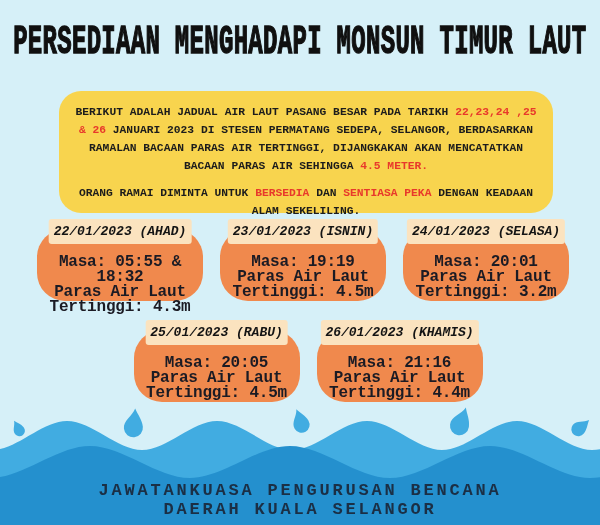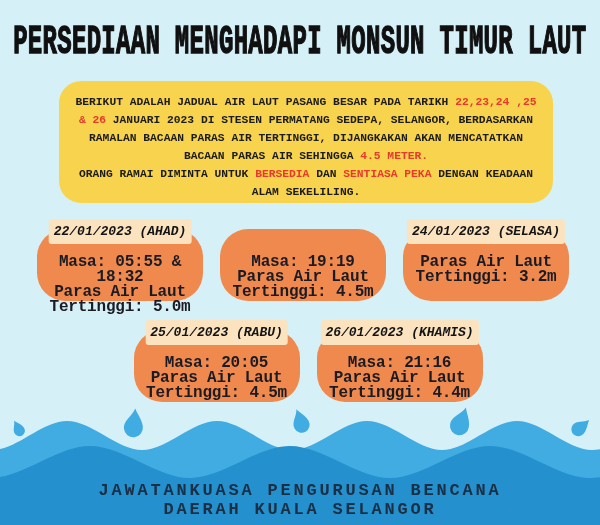--- a/index.html
+++ b/index.html
@@ -19,27 +19,27 @@
     display:flex; justify-content:center; align-items:center;
   }
   .title-inner{
     display:inline-block; white-space:nowrap;
     transform:scaleX(0.60); transform-origin:center;
     font-size:40px; font-weight:700; color:var(--title-text);
     -webkit-text-stroke:1.4px var(--title-text); letter-spacing:0.5px;
   }
   
   .notice{
-    position:absolute; top:81px; left:59px; width:494px; height:122px;
+    position:absolute; top:91px; left:59px; width:494px; height:122px;
     background:var(--notice-bg); border-radius:22px; box-sizing:border-box;
     padding:12px 10px 0 10px; text-align:center;
     font-size:11.3px; font-weight:700; line-height:18px; color:#1c1c1c;
   }
   .notice p{margin:0;}
-  .notice p + p{}
+  .notice p + p{margin-top:9px;}
   .red{color:var(--highlight-red);}
   
   .cards-row{
     position:absolute; left:0; right:0;
     display:flex; justify-content:center; gap:17px;
   }
   .row-1{top:229px; transform:translateX(3px);}
   .row-2{top:330px; transform:translateX(8px);}
   .card{
     position:relative; width:166px; height:72px; box-sizing:border-box;
@@ -80,28 +80,30 @@
 
   <div class="notice">
     <p><span>BERIKUT ADALAH JADUAL AIR LAUT PASANG BESAR PADA TARIKH </span><span class="red">22,23,24 ,25 &amp; 26</span><span> JANUARI 2023 DI STESEN PERMATANG SEDEPA, SELANGOR, BERDASARKAN RAMALAN BACAAN PARAS AIR TERTINGGI, DIJANGKAKAN AKAN MENCATATKAN BACAAN PARAS AIR SEHINGGA </span><span class="red">4.5 METER.</span></p>
     <p><span>ORANG RAMAI DIMINTA UNTUK </span><span class="red">BERSEDIA</span><span> DAN </span><span class="red">SENTIASA PEKA</span><span> DENGAN KEADAAN ALAM SEKELILING.</span></p>
   </div>
 
   <div class="cards-row row-1">
     <div class="card">
       <div class="card-header">22/01/2023 (AHAD)</div>
       <div class="card-line">Masa: 05:55 &amp; 18:32</div>
-      <div class="card-line">Paras Air Laut Tertinggi: 5.0m</div>
+      <div class="card-line">Paras Air Laut Tertinggi: 4.3m</div>
     </div>
     <div class="card">
+      <div class="card-header">23/01/2023 (ISNIN)</div>
       <div class="card-line">Masa: 19:19</div>
       <div class="card-line">Paras Air Laut Tertinggi: 4.5m</div>
     </div>
     <div class="card">
       <div class="card-header">24/01/2023 (SELASA)</div>
+      <div class="card-line">Masa: 20:01</div>
       <div class="card-line">Paras Air Laut Tertinggi: 3.2m</div>
     </div>
   </div>
 
   <div class="cards-row row-2">
     <div class="card">
       <div class="card-header">25/01/2023 (RABU)</div>
       <div class="card-line">Masa: 20:05</div>
       <div class="card-line">Paras Air Laut Tertinggi: 4.5m</div>
     </div>

